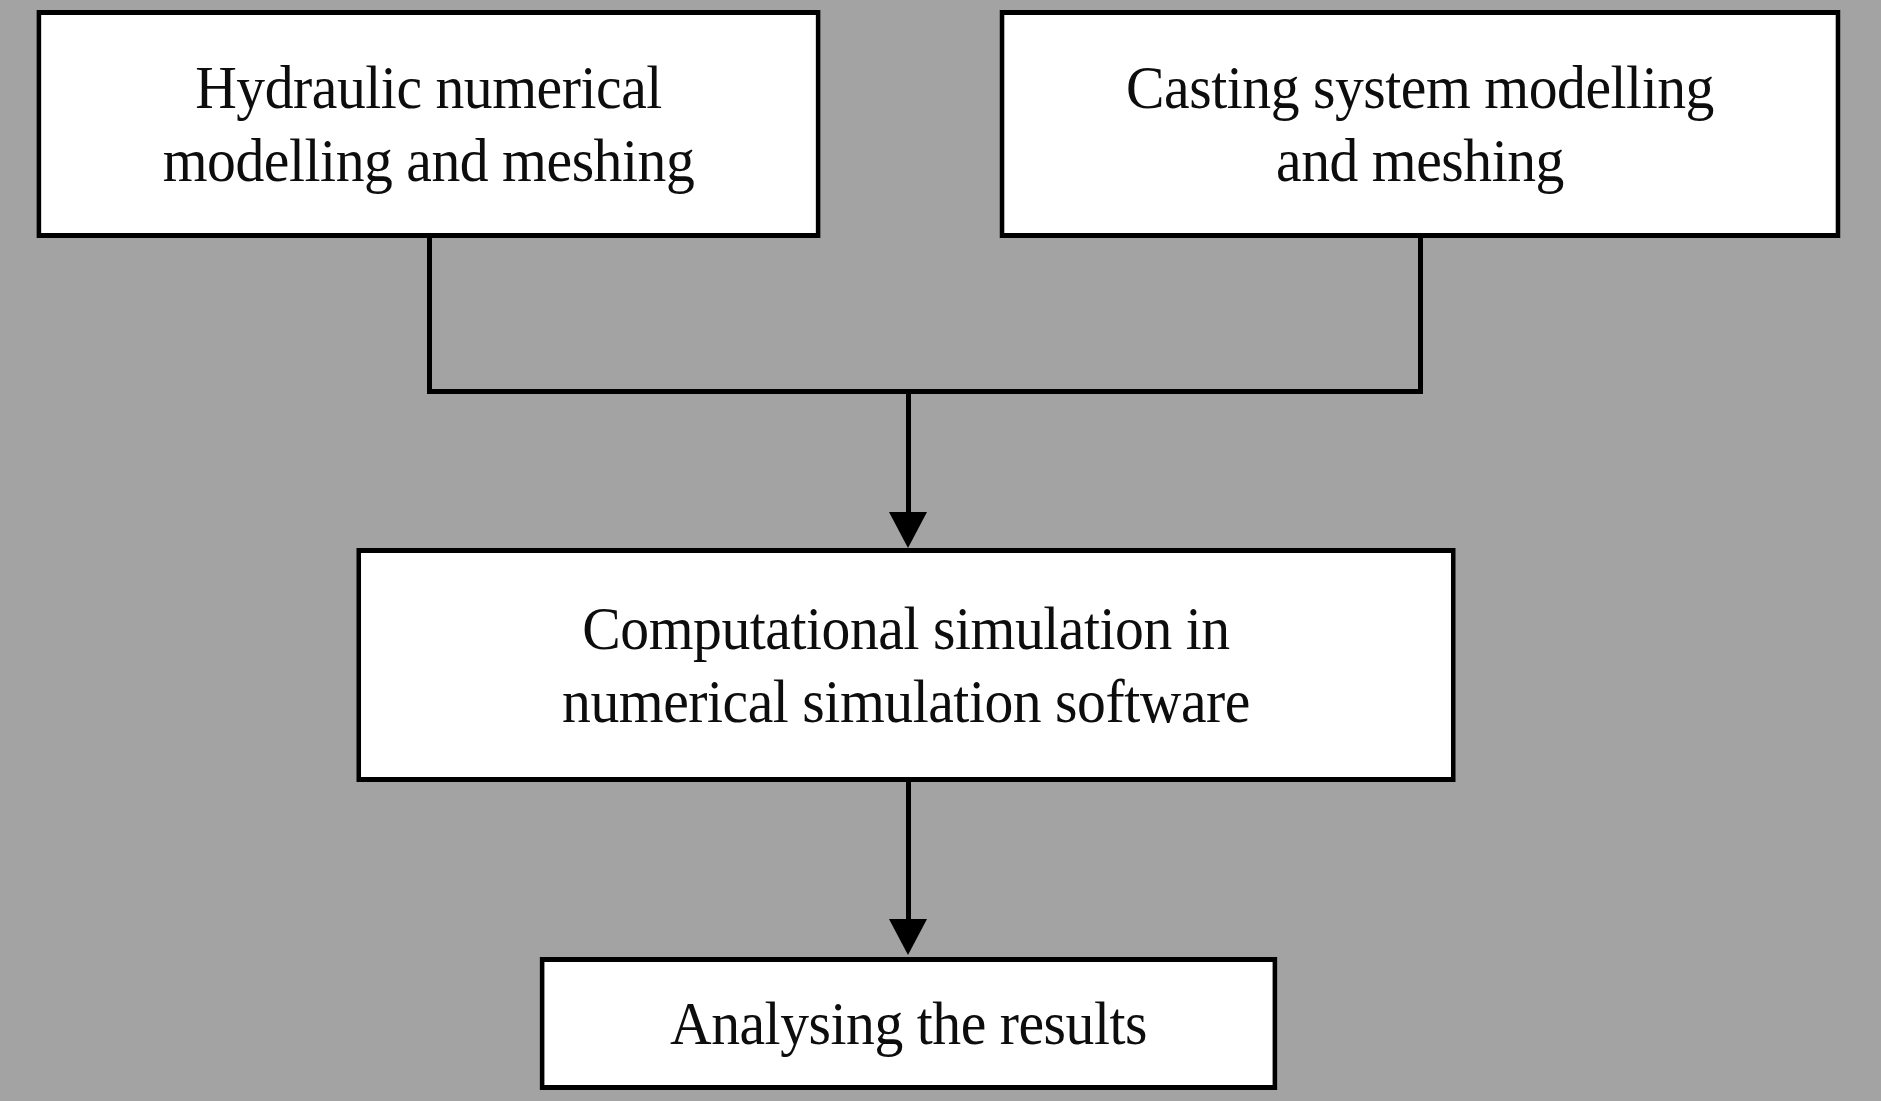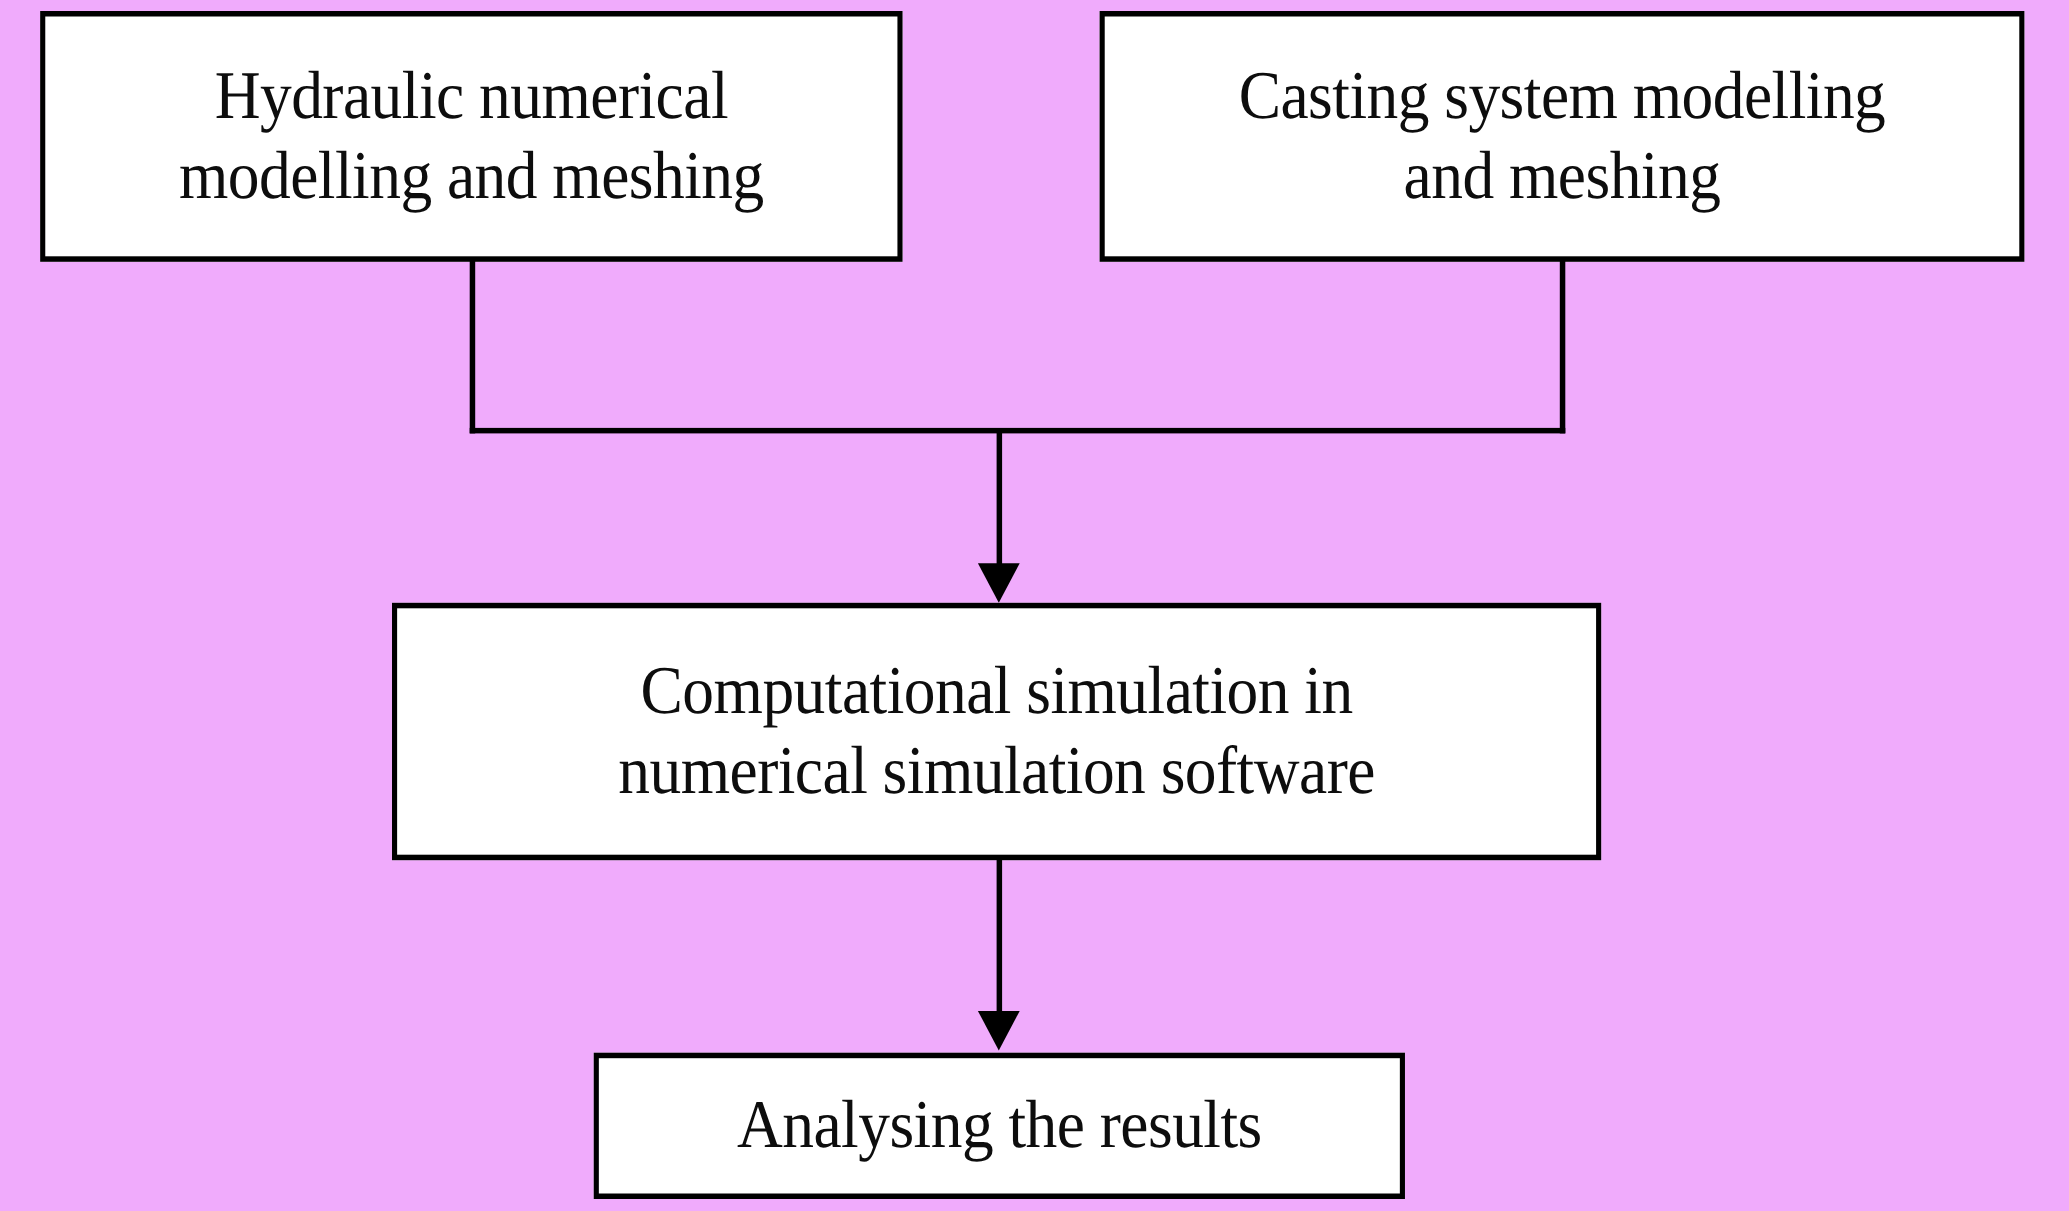--- a/index.html
+++ b/index.html
@@ -5,21 +5,21 @@
 <style>
   html, body {
     margin: 0;
     padding: 0;
     background: #ffffff;
   }
   #canvas {
     position: relative;
     width: 1881px;
     height: 1101px;
-    background: #f0abfc;
+    background: #a3a3a3;
     overflow: hidden;
     font-family: "Liberation Serif", "DejaVu Serif", serif;
   }
 
   
   .node {
     position: absolute;
     box-sizing: border-box;
     border: 5px solid #000000;
     background: #ffffff;

